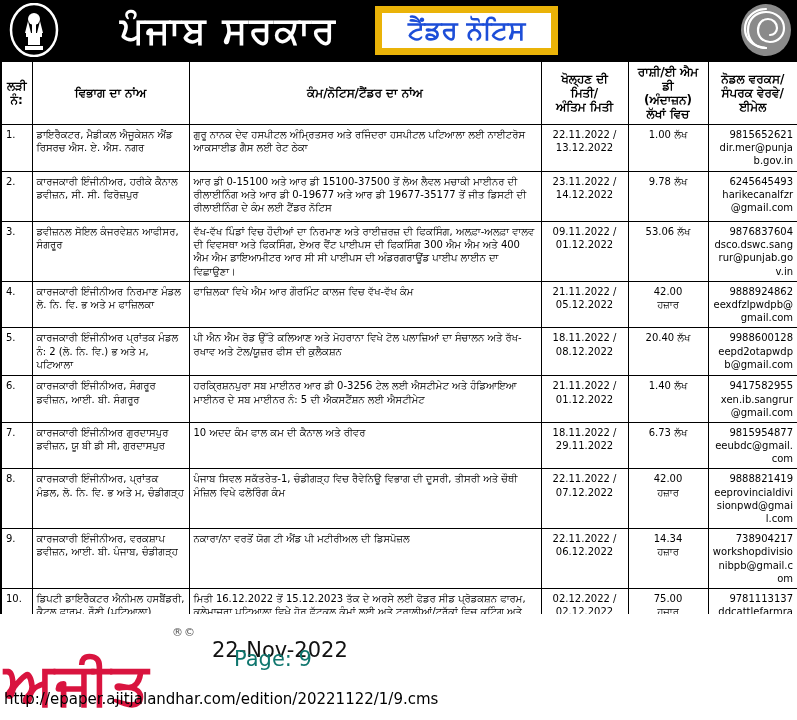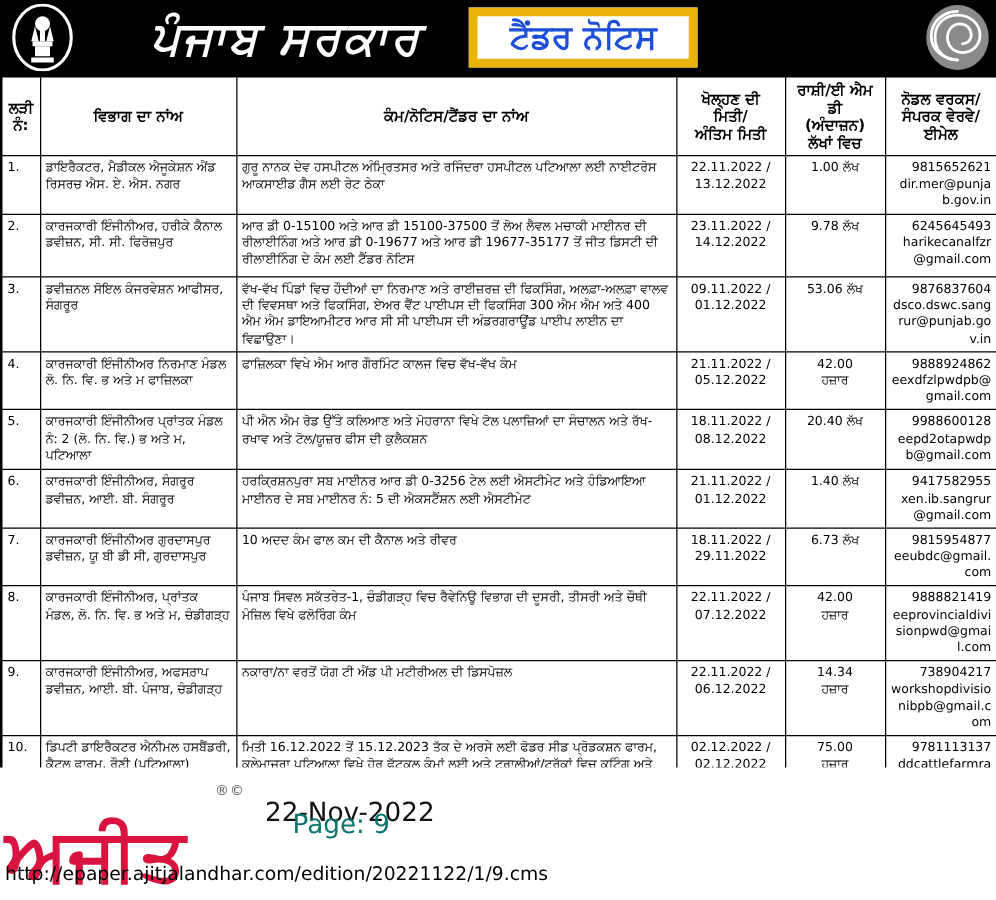--- a/index.html
+++ b/index.html
@@ -5,21 +5,21 @@
   * { margin: 0; padding: 0; box-sizing: border-box; }
   html, body { background: #fff; }
   body { font-family: "DejaVu Sans", sans-serif; width: 797px; height: 720px; position: relative; }
   .page { width: 797px; height: 720px; position: relative; background: #fff; overflow: hidden; }
 
   
   .gov-header { position: absolute; top: 0; left: 0; width: 797px; height: 60px;
     background: #000; display: flex; align-items: center; }
   .emblem { width: 52px; height: 54px; margin-left: 8px; flex: 0 0 auto; }
   .gov-title { color: #fff; font-size: 37px; font-weight: bold; letter-spacing: 2px;
-    margin-left: 60px; white-space: nowrap; font-style: italic; }
+    margin-left: 60px; white-space: nowrap; }
   .notice-box { background: #fff; color: #1d4ed8; font-size: 26px; font-weight: bold;
     padding: 2px 26px; margin-left: 38px; border: 7px solid #eab308; white-space: nowrap; }
   .pub-logo { position: absolute; right: 3px; top: 3px; width: 55px; height: 55px; }
 
   
   table.tender { position: absolute; top: 60px; left: 0; width: 797px;
     border-collapse: collapse; border: 2px solid #000; table-layout: fixed;
     background: #fff; }
   table.tender th, table.tender td { border: 1px solid #000; vertical-align: top;
     padding: 3px 4px; overflow: hidden; }
@@ -212,21 +212,21 @@
       <td class="c-amount pre">42.00
 ਹਜ਼ਾਰ</td>
       <td class="c-contact">
         <span>9888821419</span>
         <span class="email">eeprovincialdivisionpwd@gmail.com</span>
       </td>
     </tr>
 
     <tr>
       <td class="c-serial">9.</td>
-      <td class="c-dept">ਕਾਰਜਕਾਰੀ ਇੰਜੀਨੀਅਰ, ਅਫਸਰ਼ਾਪ ਡਵੀਜ਼ਨ, ਆਈ. ਬੀ. ਪੰਜਾਬ, ਚੰਡੀਗੜ੍ਹ</td>
+      <td class="c-dept">ਕਾਰਜਕਾਰੀ ਇੰਜੀਨੀਅਰ, ਵਰਕਸ਼ਾਪ ਡਵੀਜ਼ਨ, ਆਈ. ਬੀ. ਪੰਜਾਬ, ਚੰਡੀਗੜ੍ਹ</td>
       <td class="c-work">ਨਕਾਰਾ/ਨਾ ਵਰਤੋਂ ਯੋਗ ਟੀ ਐਂਡ ਪੀ ਮਟੀਰੀਅਲ ਦੀ ਡਿਸਪੋਜ਼ਲ</td>
       <td class="c-dates pre">22.11.2022 /
 06.12.2022</td>
       <td class="c-amount pre">14.34
 ਹਜ਼ਾਰ</td>
       <td class="c-contact">
         <span>738904217</span>
         <span class="email">workshopdivisionibpb@gmail.com</span>
       </td>
     </tr>

